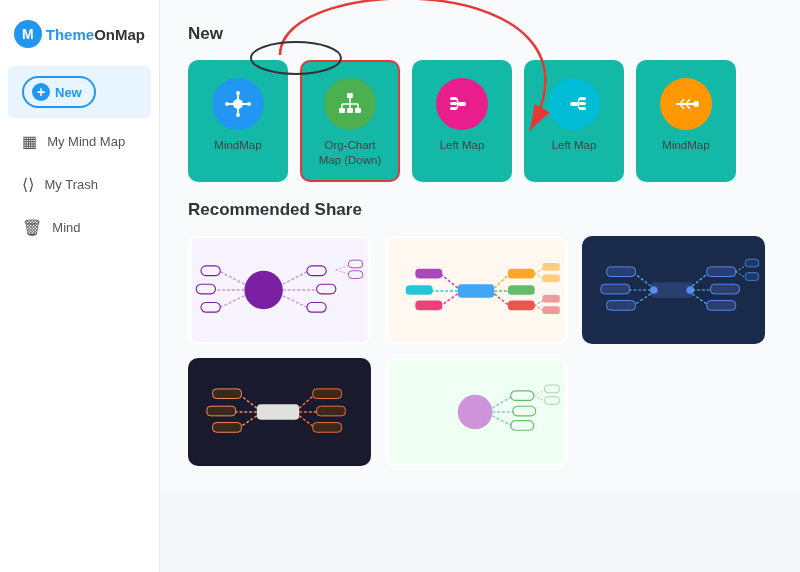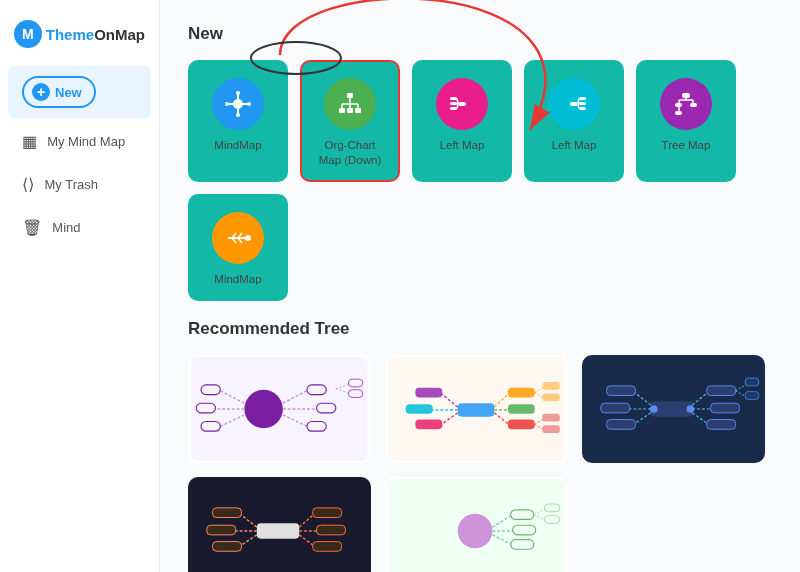--- a/index.html
+++ b/index.html
@@ -261,53 +261,37 @@
             <rect x="19" y="12" width="7" height="3" rx="1.5" fill="white"></rect>
             <rect x="19" y="17" width="7" height="3" rx="1.5" fill="white"></rect>
             <line x1="18" y1="14" x2="19" y2="8.5" stroke="white" stroke-width="1.5"></line>
             <line x1="18" y1="14" x2="19" y2="13.5" stroke="white" stroke-width="1.5"></line>
             <line x1="18" y1="14" x2="19" y2="18.5" stroke="white" stroke-width="1.5"></line>
           </svg>
         </div>
         <span class="map-card-label">Left Map</span>
       </div>
 
-      <div class="map-card">
-        <div class="map-card-icon" style="background:#9c27b0;">
-          <svg width="28" height="28" viewBox="0 0 28 28" fill="none">
-            <rect x="10" y="3" width="8" height="5" rx="2" fill="white"></rect>
-            <rect x="3" y="13" width="7" height="4" rx="2" fill="white"></rect>
-            <rect x="18" y="13" width="7" height="4" rx="2" fill="white"></rect>
-            <rect x="3" y="21" width="7" height="4" rx="2" fill="white"></rect>
-            <line x1="14" y1="8" x2="14" y2="10" stroke="white" stroke-width="1.5"></line>
-            <line x1="7" y1="10" x2="21" y2="10" stroke="white" stroke-width="1.5"></line>
-            <line x1="7" y1="10" x2="7" y2="13" stroke="white" stroke-width="1.5"></line>
-            <line x1="21" y1="10" x2="21" y2="13" stroke="white" stroke-width="1.5"></line>
-            <line x1="7" y1="17" x2="7" y2="21" stroke="white" stroke-width="1.5"></line>
-          </svg>
-        </div>
-        <span class="map-card-label">Tree Map</span>
-      </div>
 
       <div class="map-card">
         <div class="map-card-icon" style="background:#ff9800;">
           <svg width="28" height="28" viewBox="0 0 28 28" fill="none">
             <line x1="4" y1="14" x2="24" y2="14" stroke="white" stroke-width="2"></line>
             <line x1="8" y1="14" x2="12" y2="9" stroke="white" stroke-width="1.5"></line>
             <line x1="8" y1="14" x2="12" y2="19" stroke="white" stroke-width="1.5"></line>
             <line x1="14" y1="14" x2="18" y2="9" stroke="white" stroke-width="1.5"></line>
             <line x1="14" y1="14" x2="18" y2="19" stroke="white" stroke-width="1.5"></line>
             <circle cx="24" cy="14" r="3" fill="white"></circle>
           </svg>
         </div>
         <span class="map-card-label">MindMap</span>
       </div>
     </div>
 
-    <div class="section-title">Recommended Tree</div>
+    <div class="section-title">Recommended Share</div>
 
     <div class="theme-grid">
 
       <div class="theme-card">
         <svg viewBox="0 0 183 108" xmlns="http://www.w3.org/2000/svg">
           <rect width="183" height="108" fill="#f8f4ff"></rect>
           <circle cx="75" cy="54" r="20" fill="#7b1fa2"></circle>
 
           <line x1="55" y1="48" x2="30" y2="35" stroke="#ce93d8" stroke-width="1.5" stroke-dasharray="3,2"></line>
           <line x1="55" y1="54" x2="25" y2="54" stroke="#ce93d8" stroke-width="1.5" stroke-dasharray="3,2"></line>

